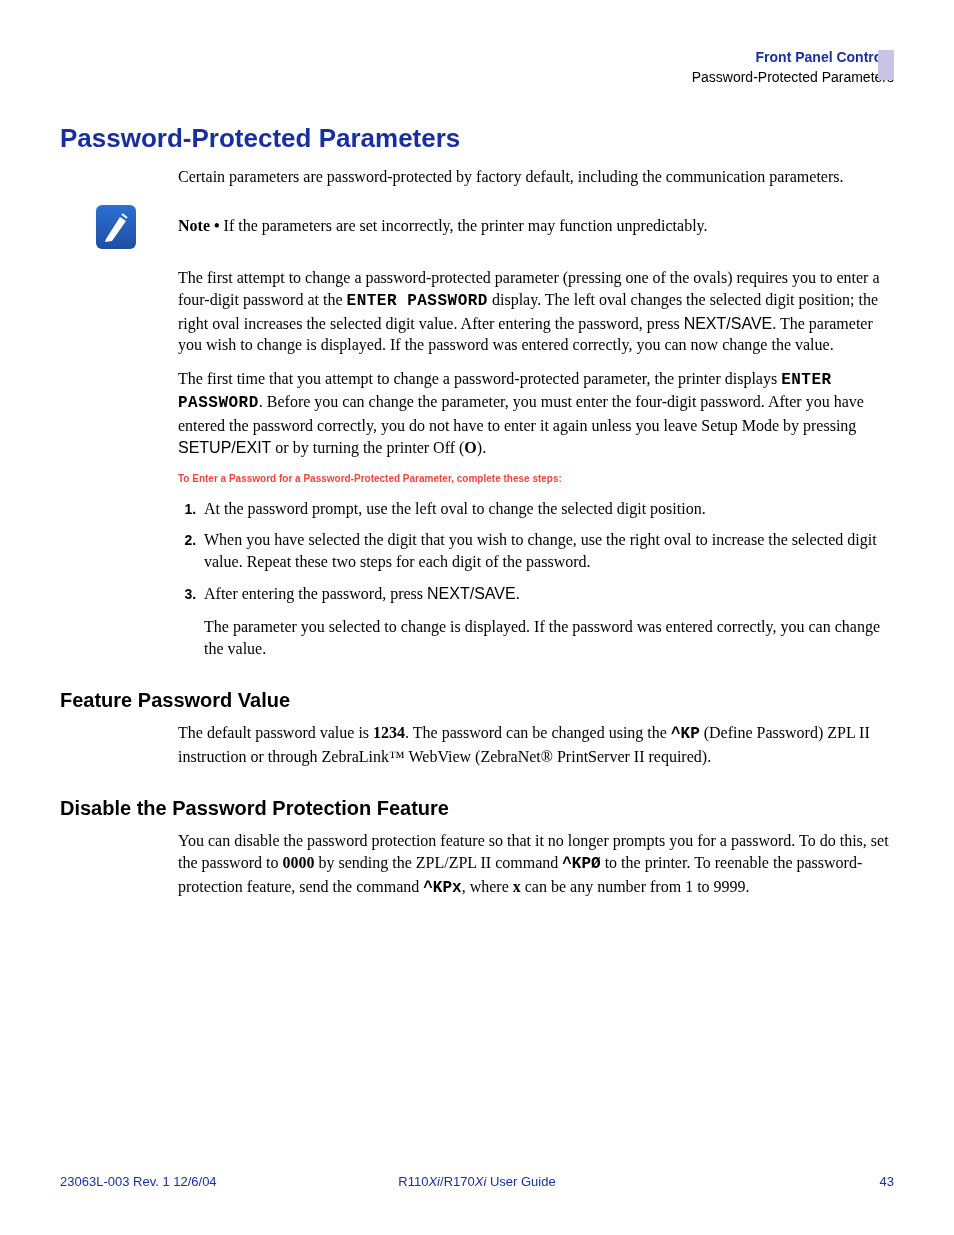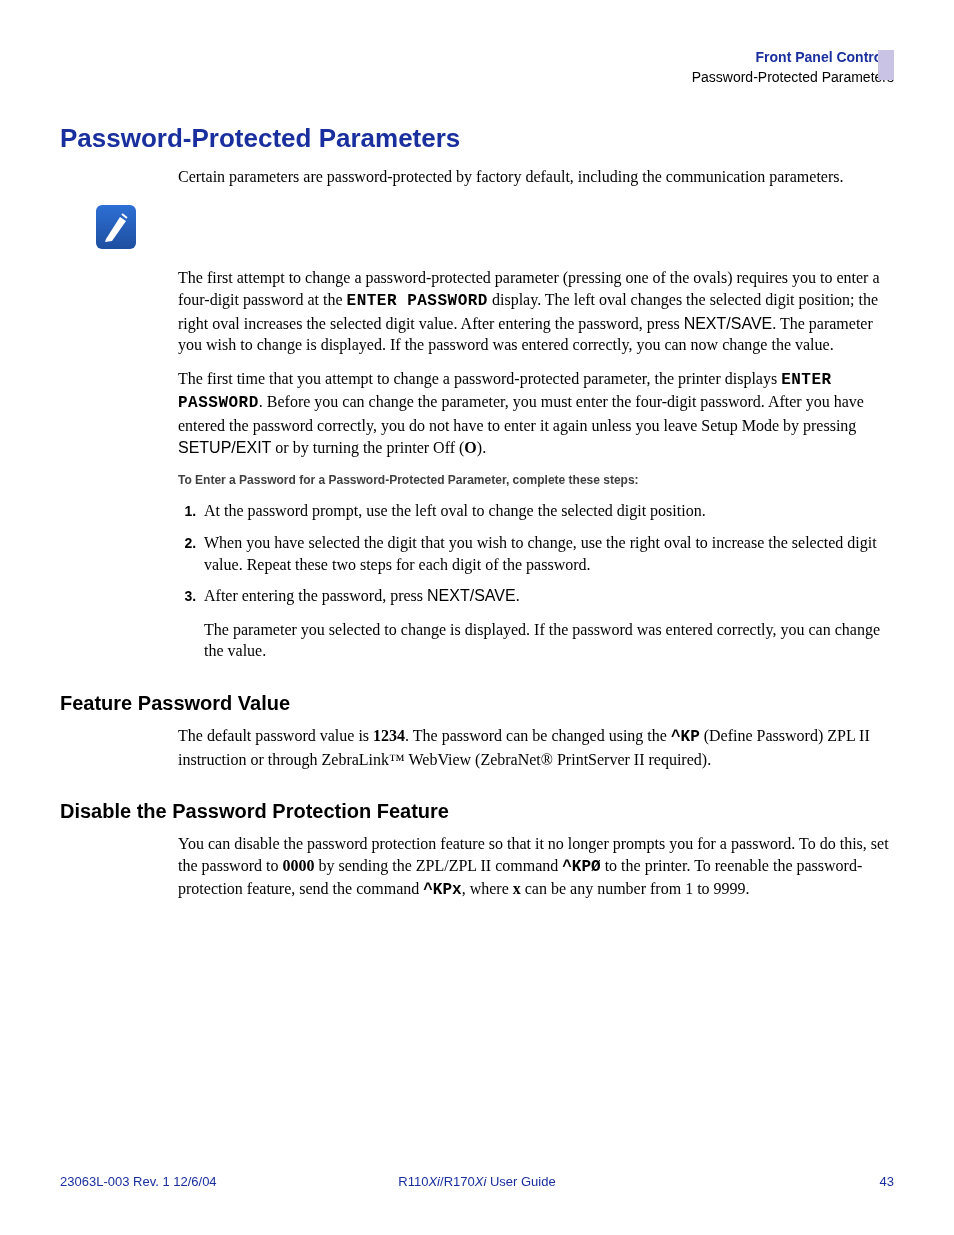--- a/index.html
+++ b/index.html
@@ -74,23 +74,23 @@
   .lcd {
     font-family: "Courier New", monospace;
     letter-spacing: 0.5px;
     font-weight: bold;
   }
   .ui-key {
     font-family: Arial, Helvetica, sans-serif;
   }
   .instr-heading {
     font-family: Arial, Helvetica, sans-serif;
-    color: #404040;
+    color: #ef4444;
     font-weight: bold;
-    font-size: 12px;
+    font-size: 10px;
     margin: 14px 0 12px 0;
   }
   ol.steps {
     margin: 0 0 10px 0;
     padding-left: 22px;
   }
   ol.steps > li {
     margin-bottom: 10px;
     padding-left: 4px;
   }
@@ -138,20 +138,23 @@
   <p>Certain parameters are password-protected by factory default, including the communication parameters.</p>
 </div>
 
 <div class="note-row">
   <div class="note-icon">
     <svg width="28" height="32" viewBox="0 0 28 32">
       <path d="M4 28 L18 6 L24 10 L10 30 L3 31 Z" fill="#fff"></path>
       <path d="M20 3 L25 7" stroke="#fff" stroke-width="2"></path>
     </svg>
   </div>
+  <div class="note-text">
+    <b>Note •</b><span>  If the parameters are set incorrectly, the printer may function unpredictably.</span>
+  </div>
 </div>
 
 <div class="body-indent">
   <p>
     <span>The first attempt to change a password-protected parameter (pressing one of the ovals) requires you to enter a four-digit password at the </span><span class="lcd">ENTER PASSWORD</span><span> display. The left oval changes the selected digit position; the right oval increases the selected digit value. After entering the password, press </span><span class="ui-key">NEXT/SAVE</span><span>. The parameter you wish to change is displayed. If the password was entered correctly, you can now change the value.</span>
   </p>
 
   <p>
     <span>The first time that you attempt to change a password-protected parameter, the printer displays </span><span class="lcd">ENTER PASSWORD</span><span>. Before you can change the parameter, you must enter the four-digit password. After you have entered the password correctly, you do not have to enter it again unless you leave Setup Mode by pressing </span><span class="ui-key">SETUP/EXIT</span><span> or by turning the printer Off (</span><b>O</b><span>).</span>
   </p>

